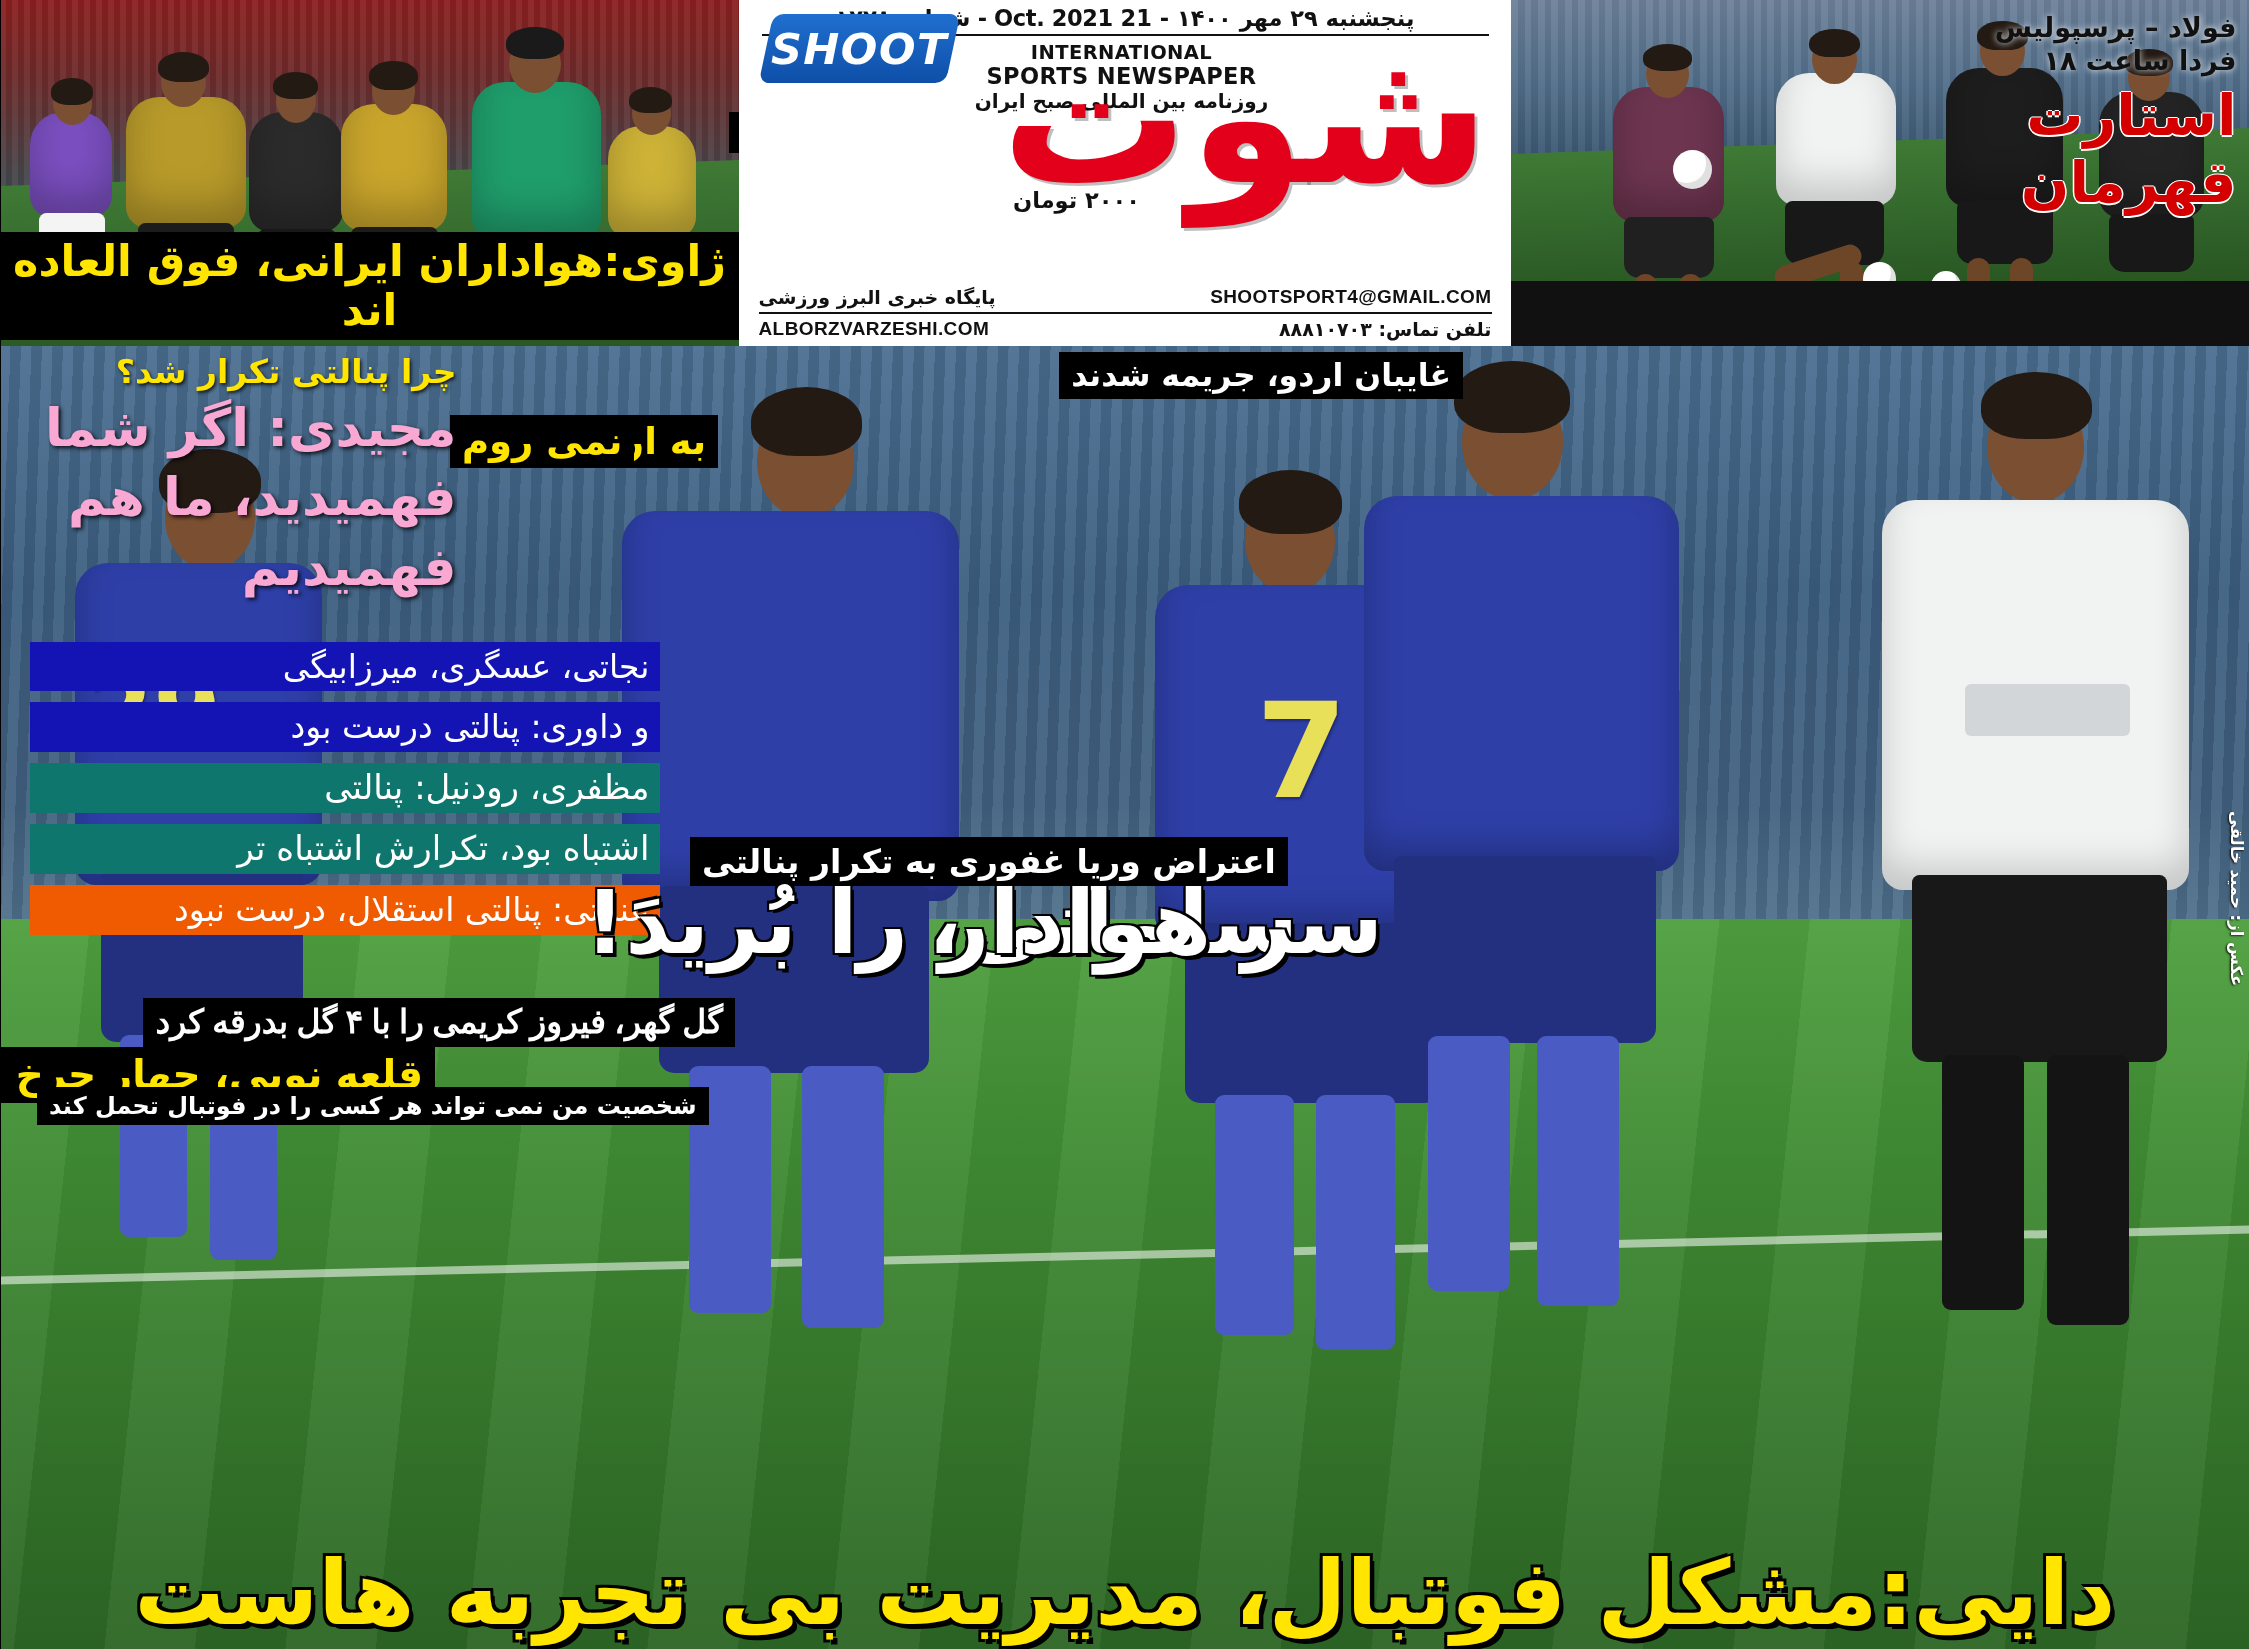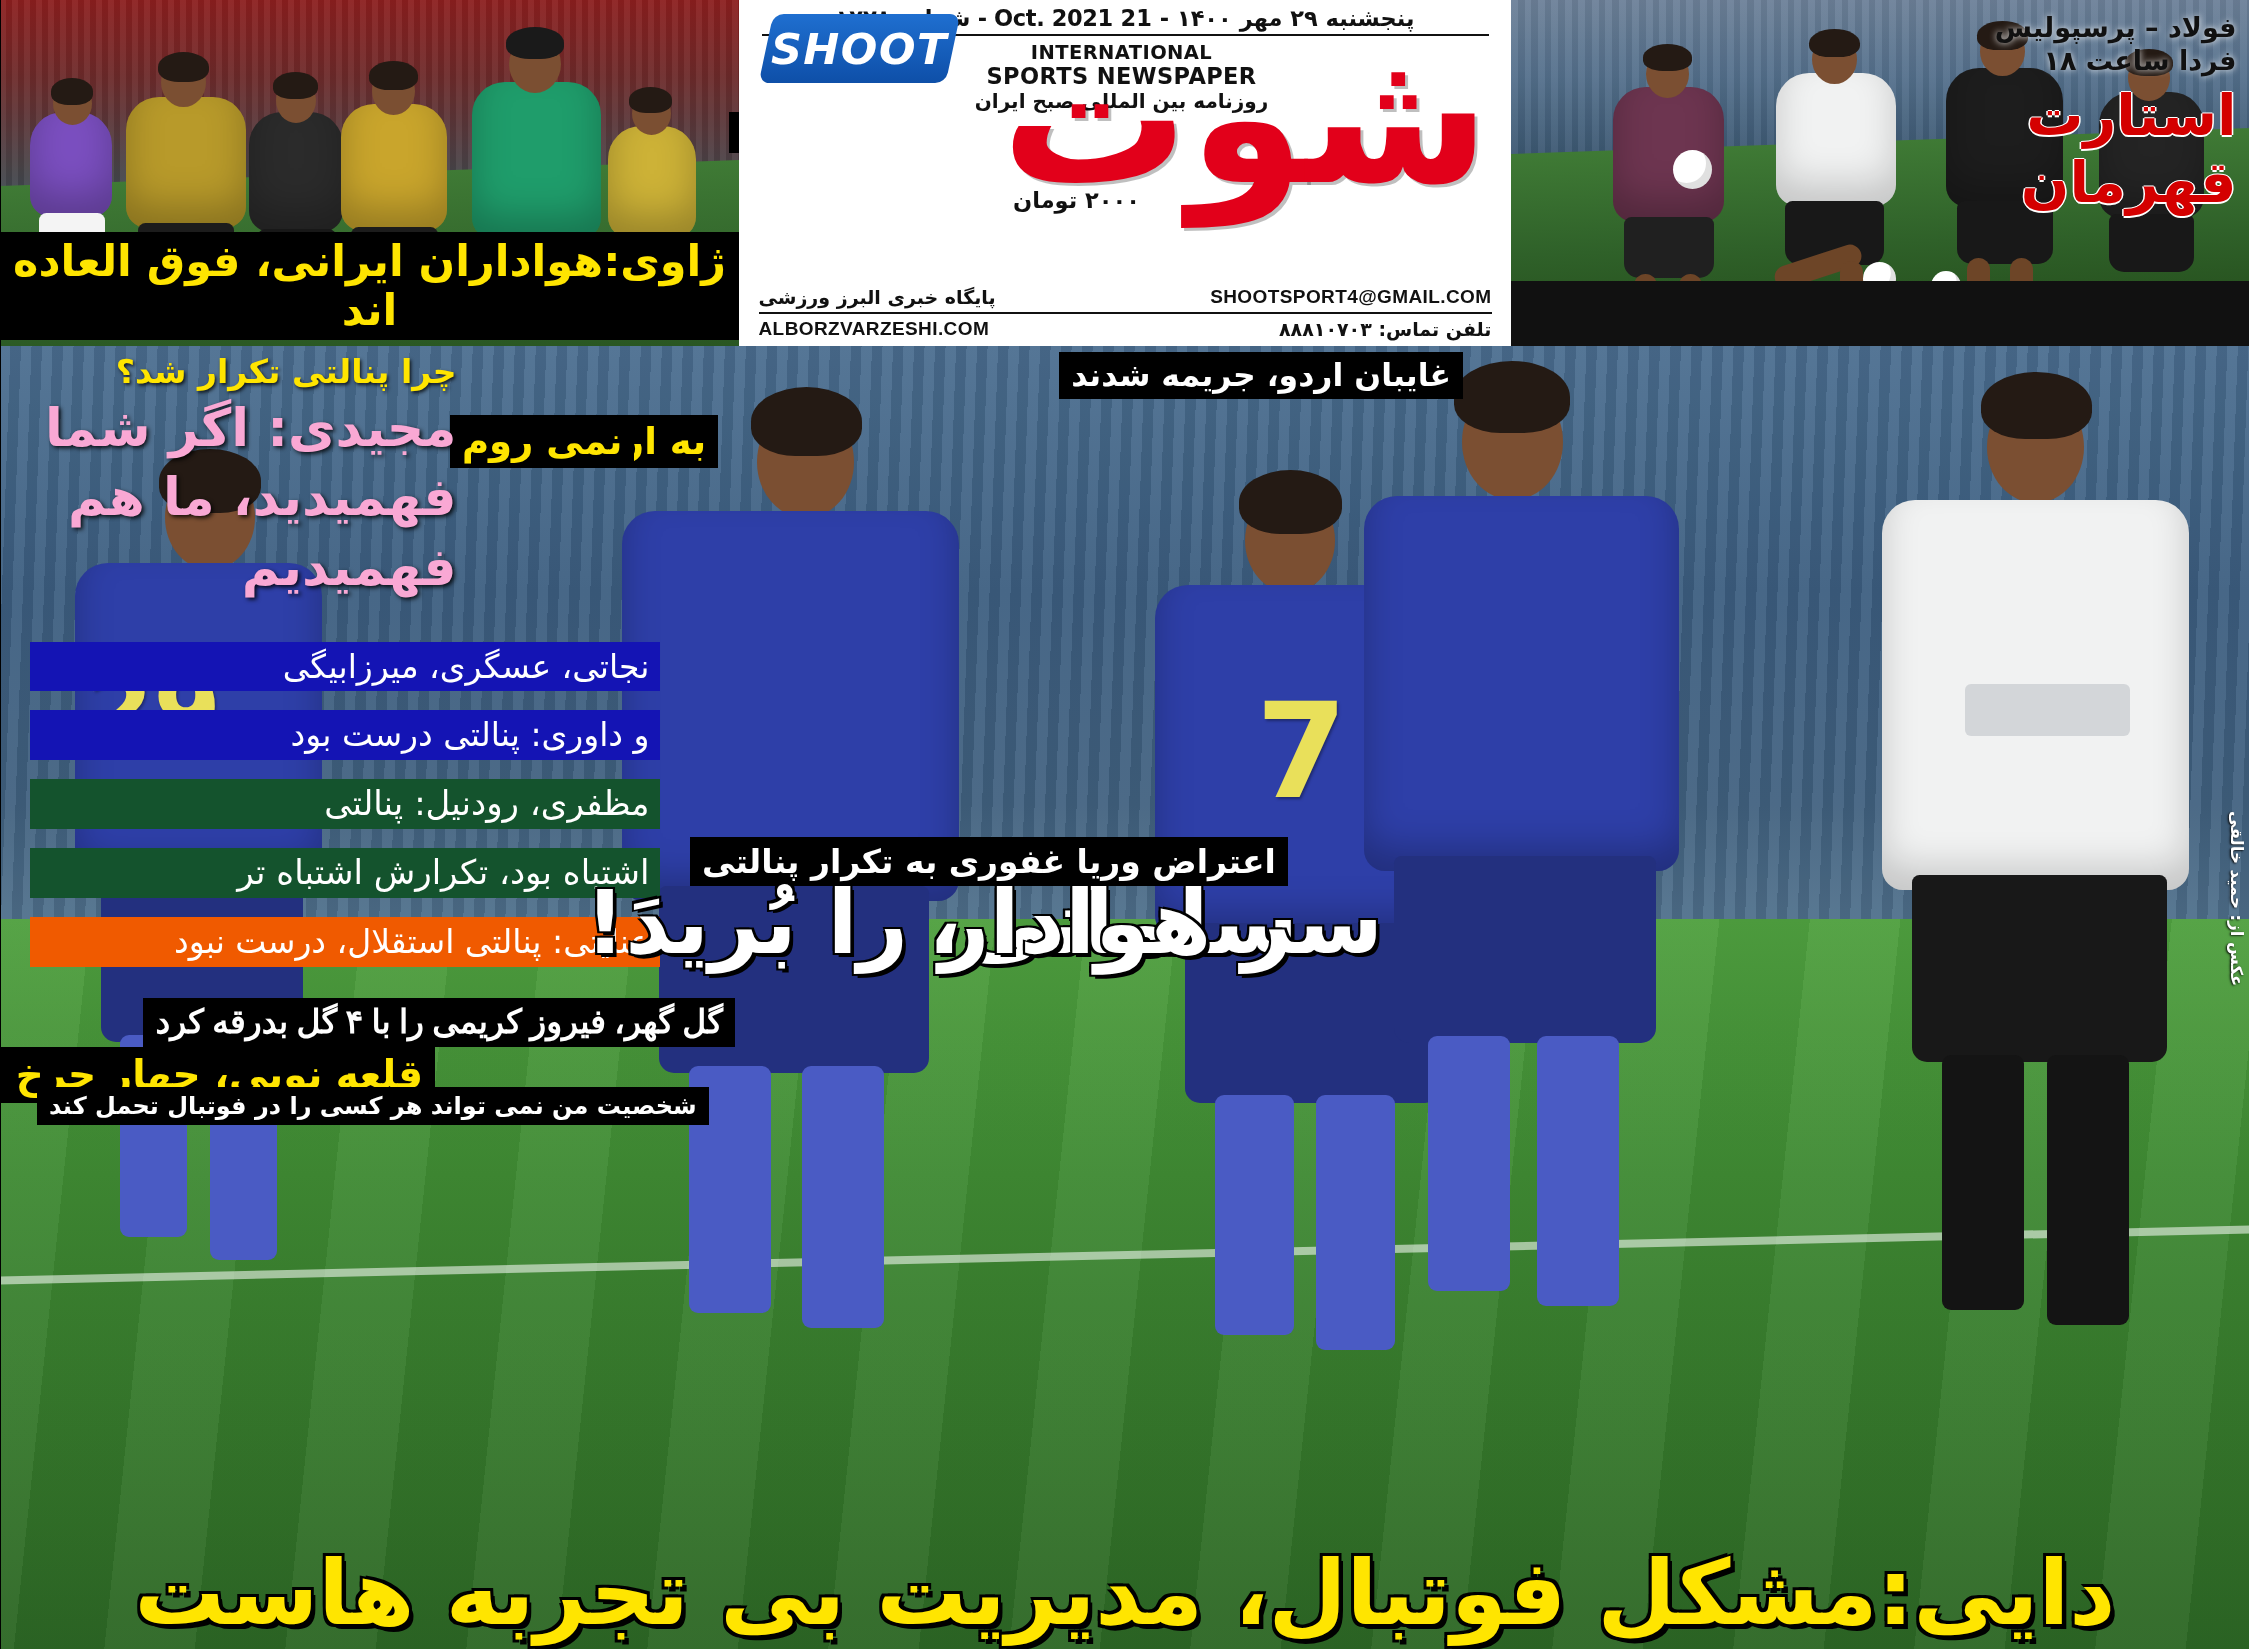--- a/index.html
+++ b/index.html
@@ -206,21 +206,21 @@
   
   .blk {
     position: absolute;
     background: #000; color: #fff;
     font-weight: bold; line-height: 1.2;
     padding: 4.5px 12px; white-space: nowrap;
     letter-spacing: -0.7px;
   }
   .blk.y { color: #ffe500; }
   .blue-blk { background: #1414b4; color: #fff; }
-  .red-blk  { background: #14532d; color: #fff; }
+  .red-blk  { background: #0f766e; color: #fff; }
   .orange-blk { background: #f05a00; color: #fff; }
 
   #top-left-news { top: 6px; right: 787px; font-size: 31.5px; }
   #hosseinzadeh {
     position: absolute; top: 69px; right: 1800px;
     display: flex; flex-direction: column; align-items: flex-end; gap: 6px;
   }
   #hosseinzadeh .blk { font-size: 37px; }
 
   #majidi-wrap {
@@ -233,21 +233,21 @@
     text-shadow: 1.5px 1.5px 3.7px rgba(0,0,0,.8);
   }
   #majidi-wrap .a {
     color: #f9a8d4; font-size: 52px; font-weight: bold; line-height: 1.22;
     text-shadow: 2.2px 2.2px 4.5px rgba(0,0,0,.85);
   }
 
   #right-col {
     position: absolute; left: 30px; top: 296px;
     width: 630px;
-    display: flex; flex-direction: column; align-items: stretch; gap: 19px;
+    display: flex; flex-direction: column; align-items: stretch; gap: 11px;
     direction: rtl; text-align: right;
   }
   #right-col .row { font-size: 33px; padding: 4.5px 10.5px; line-height: 1.22; }
   #right-col .row.lg { font-size: 34px; }
 
   #protest-line { position: absolute; top: 491px; left: 690px; font-size: 33px; }
   #salmani {
     position: absolute; top: 525px; left: 585px;
     color: #fff; font-size: 88px; font-weight: bold;
     text-shadow: 3.7px 3.7px 0 #000, -2.2px -2.2px 0 #000, 2.2px -2.2px 0 #000, -2.2px 2.2px 0 #000;

